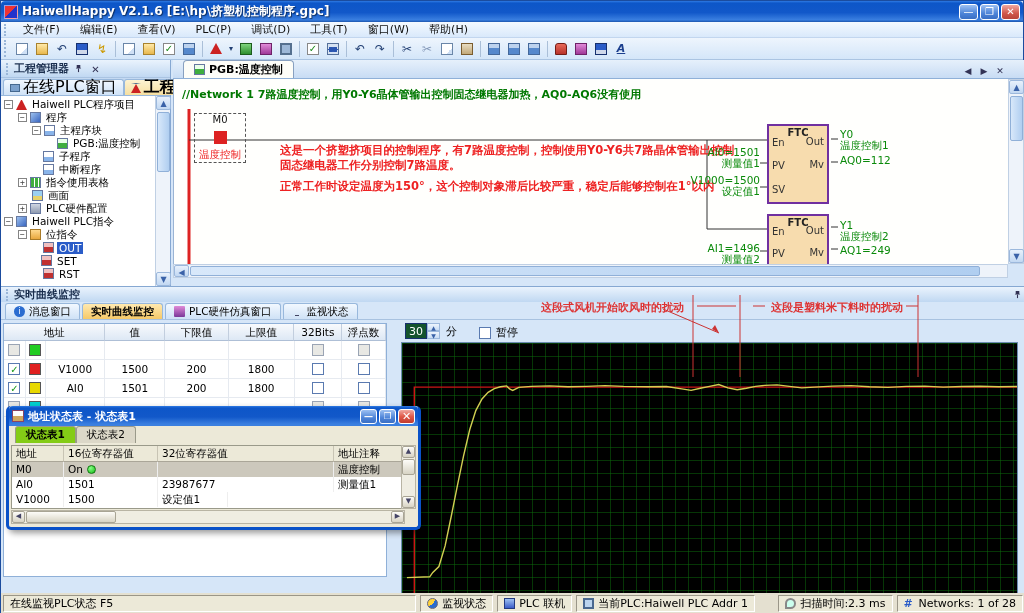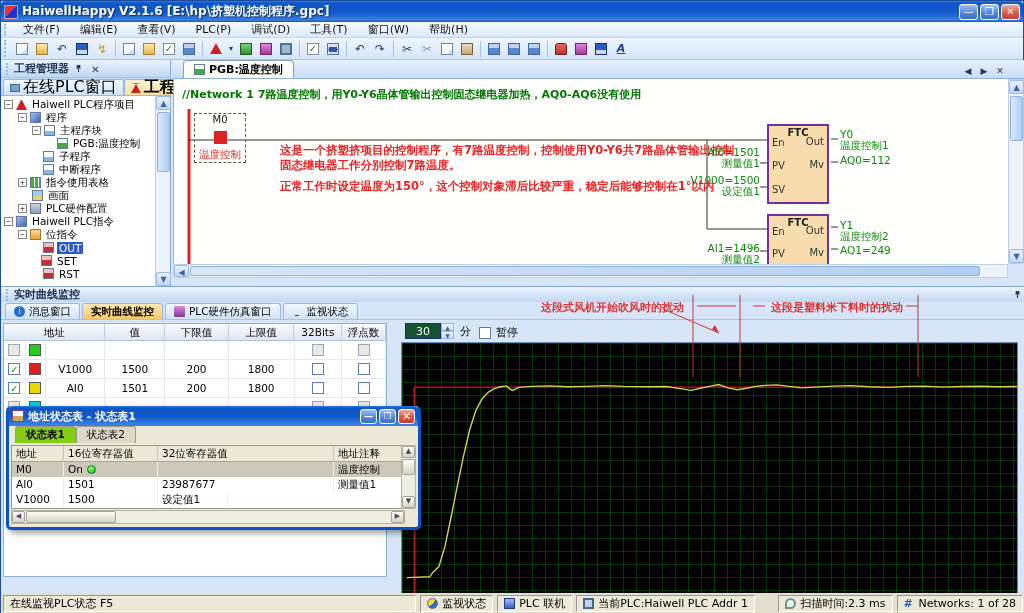--- a/index.html
+++ b/index.html
@@ -117,21 +117,21 @@
   .mhead,.mrow { display:flex; }
   .mhead > span { background:linear-gradient(180deg,#f8fafd,#dde8f5); border-right:1px solid #c2cede; border-bottom:1px solid #aebfd6;
     height:17px; line-height:16px; text-align:center; }
   .mrow > span { border-right:1px solid #e6eaf0; border-bottom:1px solid #e6eaf0; height:19px; display:flex; align-items:center; justify-content:center; }
   .xpcheck { width:12px; height:12px; border:1px solid #5a7ab0; background:#fff; font-size:10px; line-height:11px; color:#1a9a1a; text-align:center; font-weight:bold; }
   .xpcheck.dis { background:#e8e8e4; border-color:#9aa4b4; }
   .xpcheck.on::after { content:"✓"; }
   .sw i { display:block; width:12px; height:12px; border:1px solid #555; }
 
   .ctl30 { position:absolute; left:404px; top:36px; display:flex; align-items:center; }
-  .spinval { width:36px; height:16px; background:#14532d; color:#fff; text-align:center; line-height:16px; border:1px solid #16306e; }
+  .spinval { width:22px; height:16px; background:#14532d; color:#fff; text-align:center; line-height:16px; border:1px solid #16306e; }
   .spinbtns { display:flex; flex-direction:column; }
   .spinbtns span { width:13px; height:8px; font-size:6px; line-height:7px; text-align:center; color:#3a62a8;
     background:linear-gradient(180deg,#eef5fd,#c8dcf4); border:1px solid #9cb8dc; }
   .unit { margin-left:6px; }
   .pausebox { position:absolute; left:478px; top:38px; display:flex; gap:5px; align-items:center; }
 
   .chart { position:absolute; left:400px; top:55px; width:617px; height:252px; border:1px solid #6a8ab0; background:#000; }
   .annotext { position:absolute; color:#d33; font-size:11px; font-weight:bold; white-space:nowrap; }
   .overlay { position:absolute; left:400px; top:8px; width:620px; height:100px; pointer-events:none; }
 

